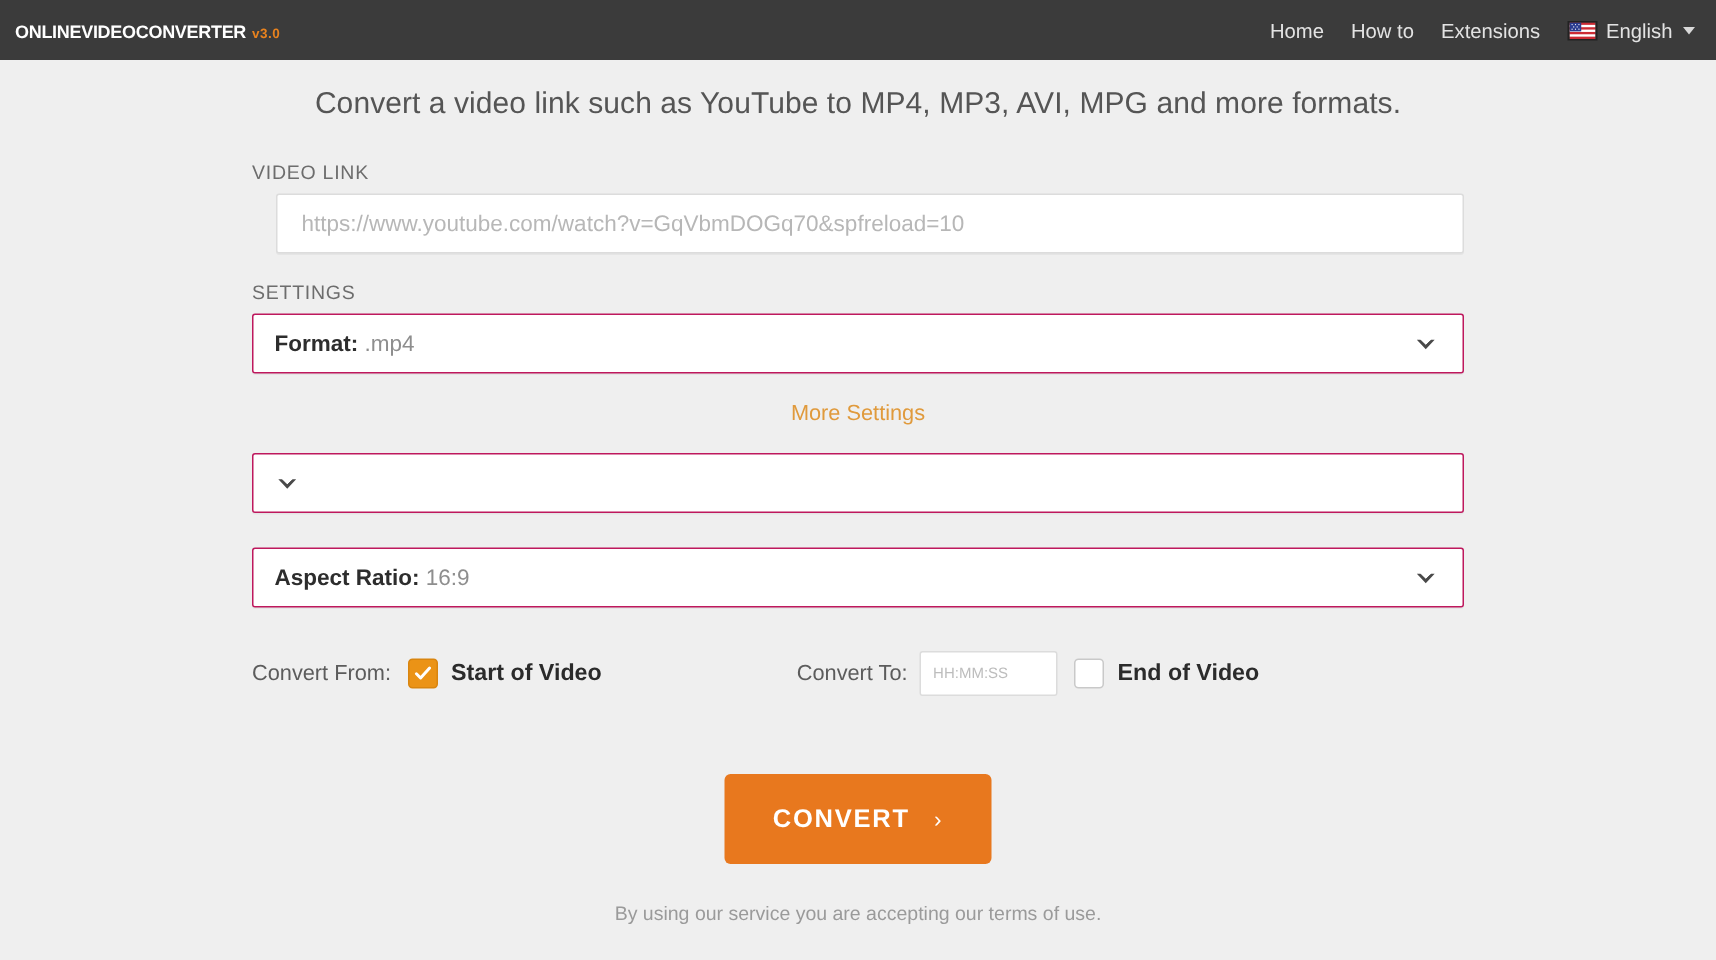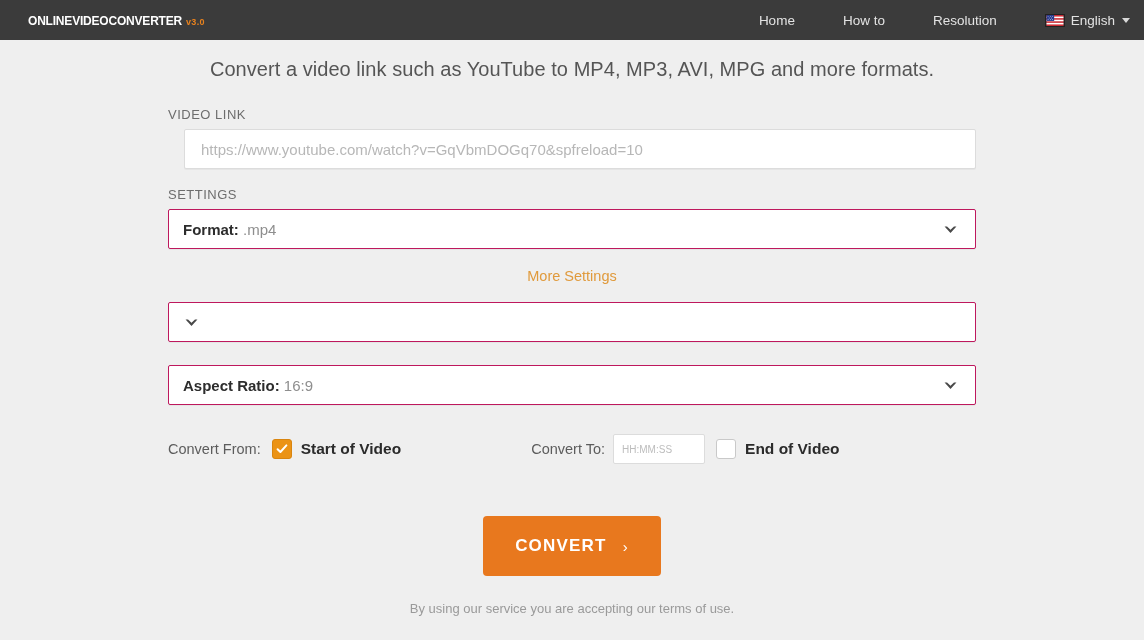--- a/index.html
+++ b/index.html
@@ -26,32 +26,31 @@
     gap: 4px;
     white-space: nowrap;
   }
   .logo-text {
     color: #ffffff;
     font-size: 17px;
     font-weight: bold;
     letter-spacing: -0.2px;
     font-variant: small-caps;
     text-transform: lowercase;
-    margin-left: 18px;
   }
   .logo-ver {
     color: #e8821e;
     font-size: 9px;
     font-weight: bold;
     letter-spacing: 0.3px;
   }
   .nav {
     display: flex;
     align-items: center;
-    gap: 48px;
+    gap: 18px;
   }
   .nav-item {
     color: #e3e3e3;
     font-size: 13.5px;
     text-decoration: none;
     white-space: nowrap;
   }
   .lang {
     display: flex;
     align-items: center;
@@ -266,21 +265,21 @@
 <div class="header">
 
   <div class="logo">
     <span class="logo-text"><span>Online</span><span>Video</span><span>Converter</span></span>
     <span class="logo-ver">v3.0</span>
   </div>
 
   <div class="nav">
     <a class="nav-item" href="#">Home</a>
     <a class="nav-item" href="#">How to</a>
-    <a class="nav-item" href="#">Resolution</a>
+    <a class="nav-item" href="#">Extensions</a>
 
     <div class="lang">
       <svg class="flag" viewBox="0 0 20 13">
         <rect width="20" height="13" fill="#cc2b34"></rect>
         <rect y="1.86" width="20" height="1.86" fill="#ffffff"></rect>
         <rect y="5.57" width="20" height="1.86" fill="#ffffff"></rect>
         <rect y="9.28" width="20" height="1.86" fill="#ffffff"></rect>
         <rect width="9" height="7" fill="#2a3b8f"></rect>
         <g fill="#ffffff">
           <circle cx="1.8" cy="1.6" r="0.5"></circle>

